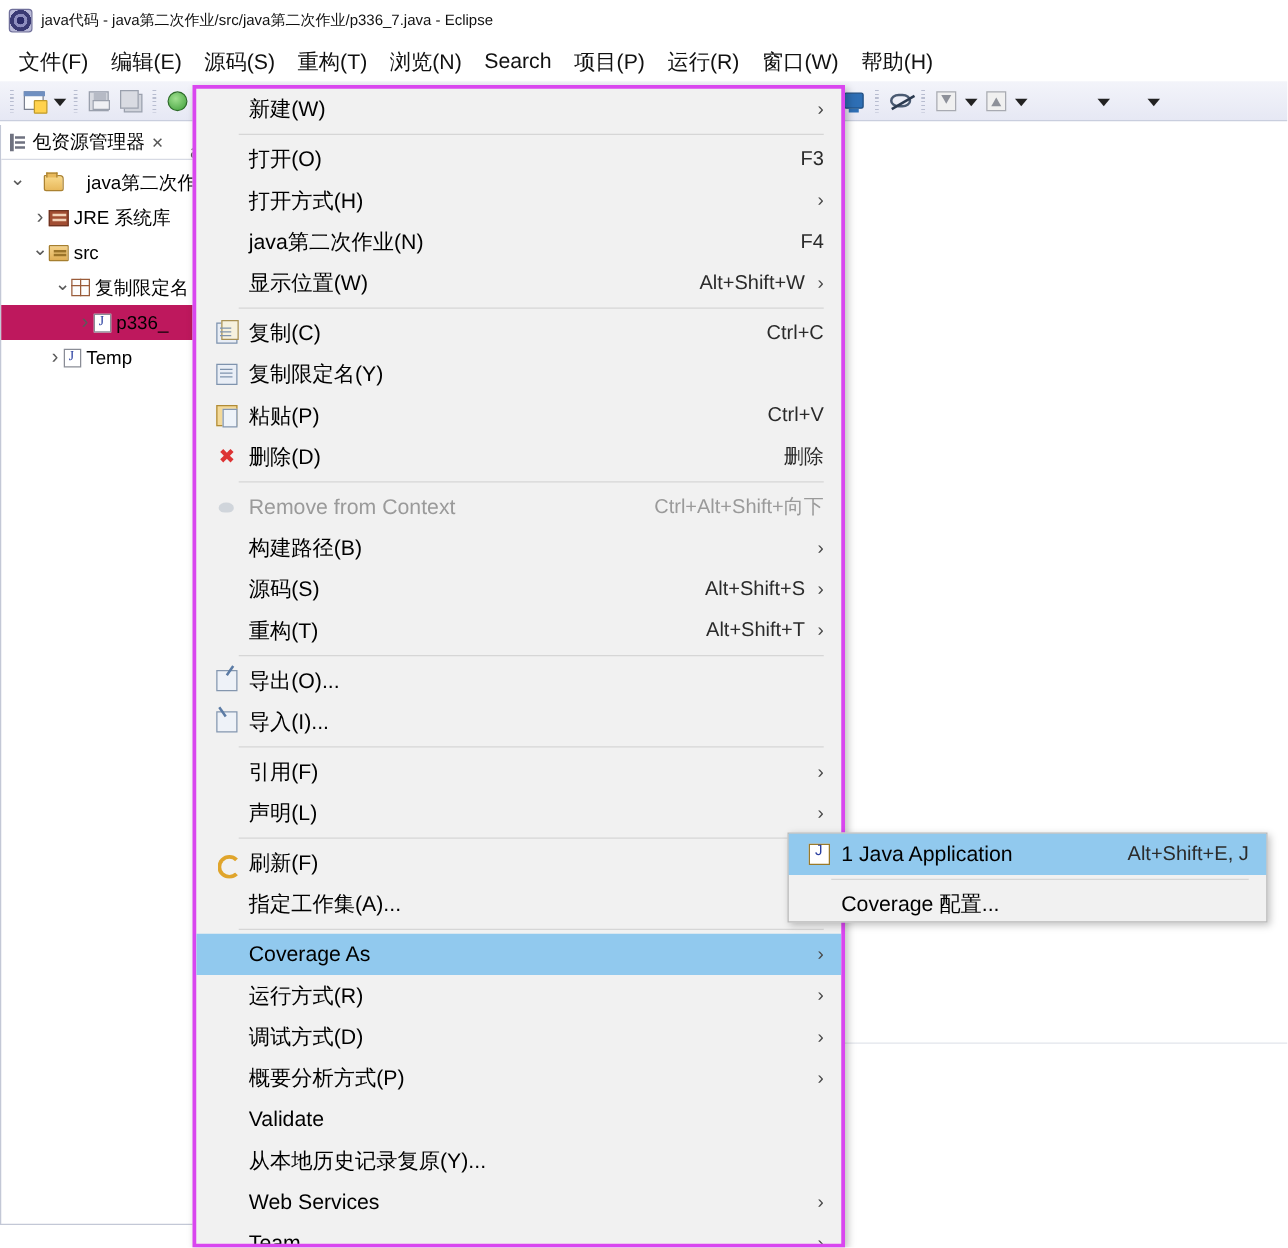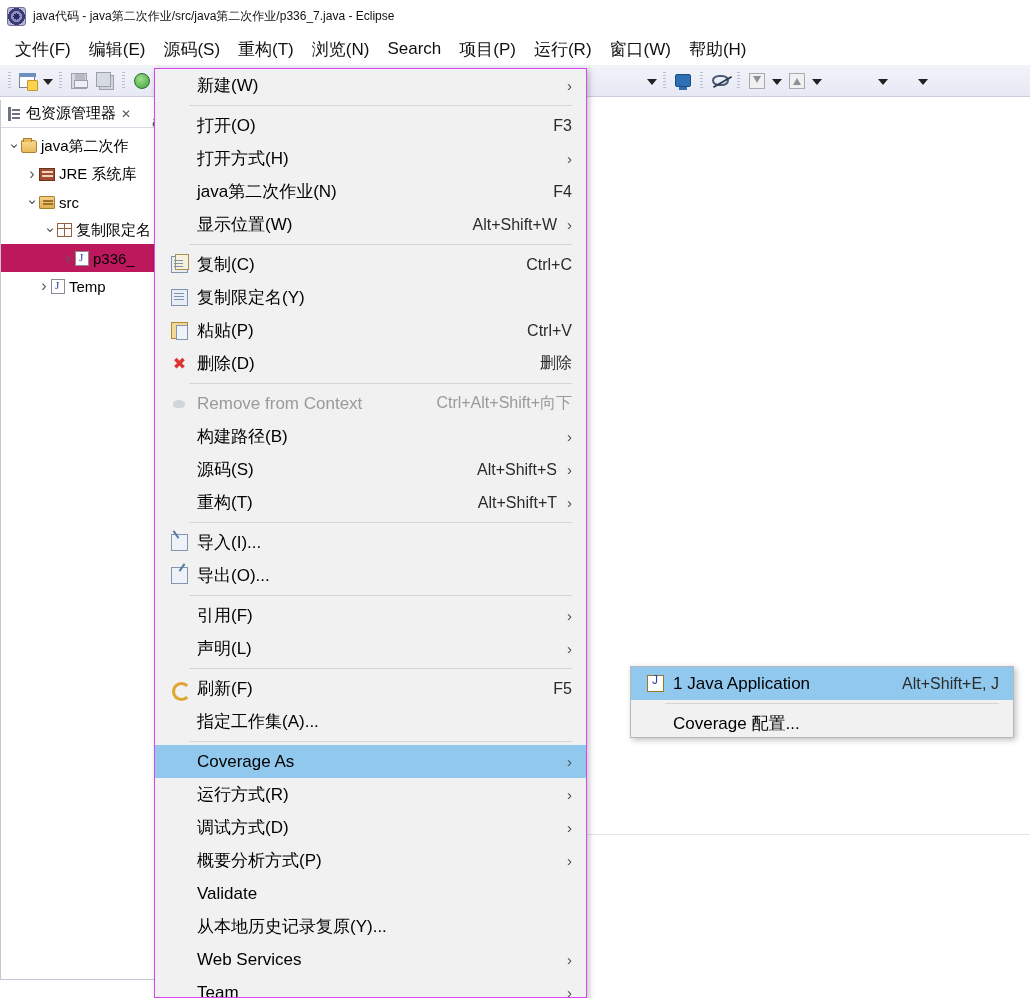--- a/index.html
+++ b/index.html
@@ -187,22 +187,22 @@
   .ic-monitor { width:14px;height:12px;margin-right:4px;flex:none;background:#2e6fb5;border:1px solid #1d4c80;border-radius:2px;}
   .ic-coverage { width:14px;height:12px;margin-right:4px;flex:none;background:#e8eef3;border:1px solid #9fb4c6;position:relative;}
   .ic-coverage::after{content:"";position:absolute;left:2px;bottom:1px;width:4px;height:7px;background:#3f9e3a;box-shadow:5px 0 0 #c24a4a;}
   .cons-line {
     height: 26px; font-size: 16px; padding-left: 2px; white-space: nowrap; overflow: hidden;
   }
   .cons-body { background: #ffffff; height: 150px; border-top: 1px solid #e2e5ec; }
 
   
   .ctxmenu {
-    position: absolute; left: 154px; top: 68px; width: 433px; height: 930px;
-    background: #f1f1f1; border: 1px solid #d946ef;
+    position: absolute; left: 154px; top: 68px; width: 522px; height: 930px;
+    background: #f1f1f1; border: 3px solid #d946ef;
     box-shadow: 2px 2px 6px rgba(0,0,0,0.25);
     overflow: hidden; z-index: 50;
   }
   .mi {
     position: relative; height: 33px; display: flex; align-items: center;
     padding-left: 42px; padding-right: 14px; font-size: 17px; white-space: nowrap;
   }
   .mi.sel { background: #91c9ee; }
   .mi.disabled { color: #9a9a9a; }
   .mi .lbl { flex: 1 1 auto; }
@@ -315,21 +315,21 @@
     <div class="tb-caret"></div>
   </div>
 
   <div class="left-panel">
     <div class="view-tab">
       <span class="ic-pkgexp"></span>
       <span>包资源管理器</span>
       <span class="tab-close">✕</span>
     </div>
     <div class="tree" id="tree">
-        <div class="tree-row" style="padding-left: 6px;">
+        <div class="tree-row" style="padding-left: 6px; justify-content: space-between;">
           <span class="twisty tw-open"></span>
           <span class="ti ti-proj"></span>
           <span>java第二次作</span>
         </div>
         <div class="tree-row" style="padding-left: 24px;">
           <span class="twisty tw-closed"></span>
           <span class="ti ti-jre"></span>
           <span>JRE 系统库</span>
         </div>
         <div class="tree-row" style="padding-left: 24px;">
@@ -480,26 +480,26 @@
         <span class="acc">Alt+Shift+S</span>
         <span class="sub">›</span>
       </div>
       <div class="mi">
         <span class="lbl">重构(T)</span>
         <span class="acc">Alt+Shift+T</span>
         <span class="sub">›</span>
       </div>
       <div class="msep"></div>
       <div class="mi">
+        <span class="micon mic-export"></span>
+        <span class="lbl">导出(O)...</span>
+      </div>
+      <div class="mi">
         <span class="micon mic-import"></span>
         <span class="lbl">导入(I)...</span>
-      </div>
-      <div class="mi">
-        <span class="micon mic-export"></span>
-        <span class="lbl">导出(O)...</span>
       </div>
       <div class="msep"></div>
       <div class="mi">
         <span class="lbl">引用(F)</span>
         <span class="sub">›</span>
       </div>
       <div class="mi">
         <span class="lbl">声明(L)</span>
         <span class="sub">›</span>
       </div>

